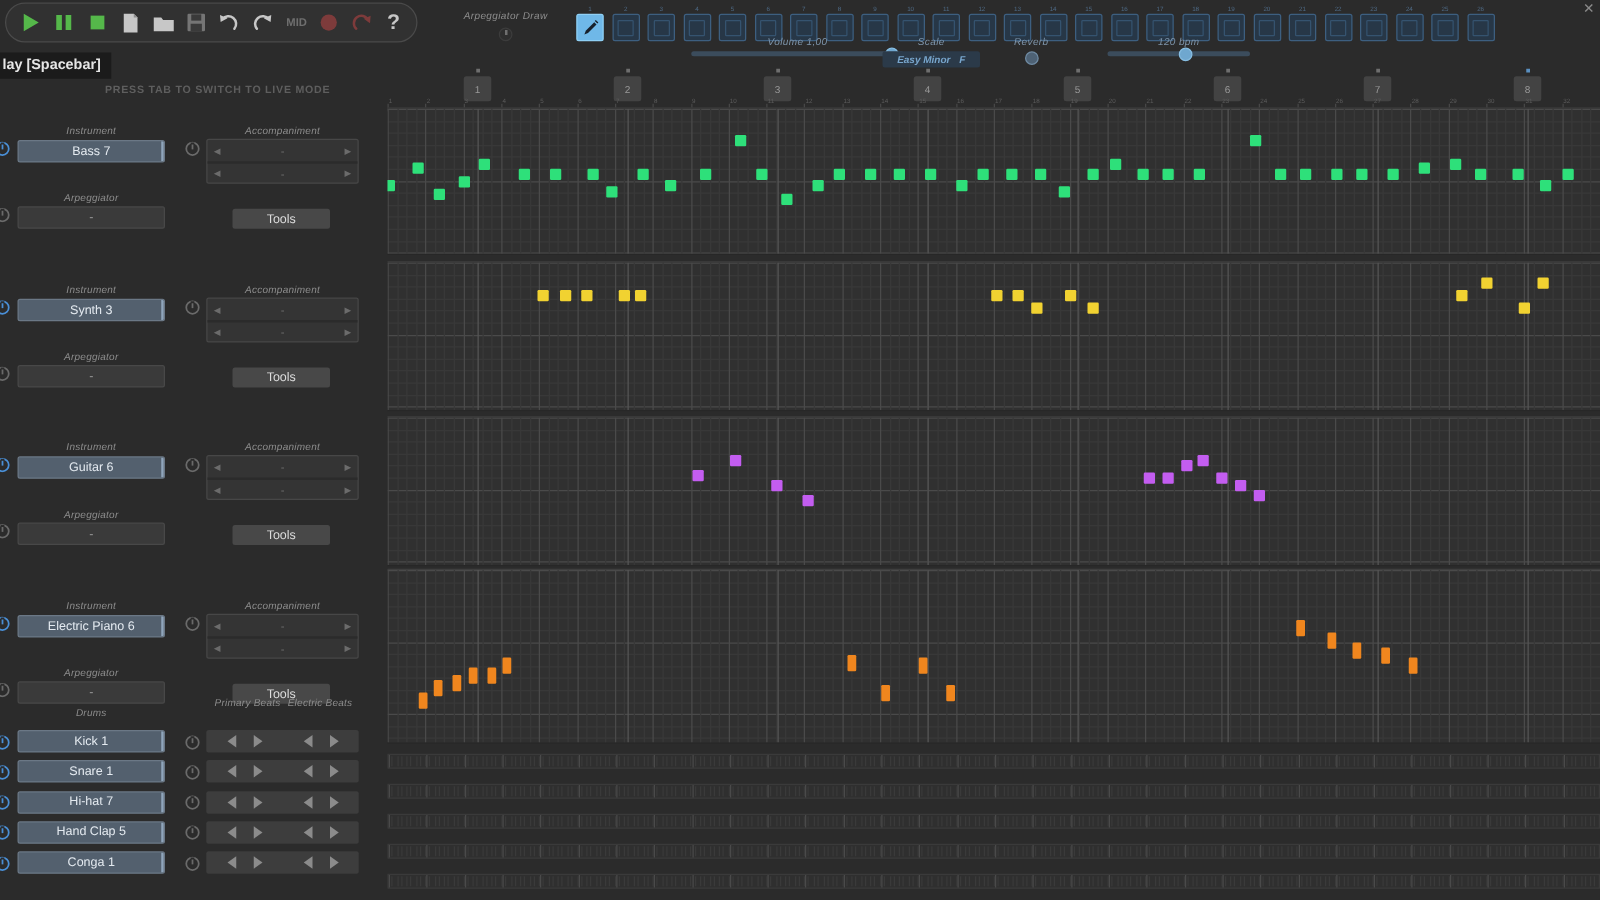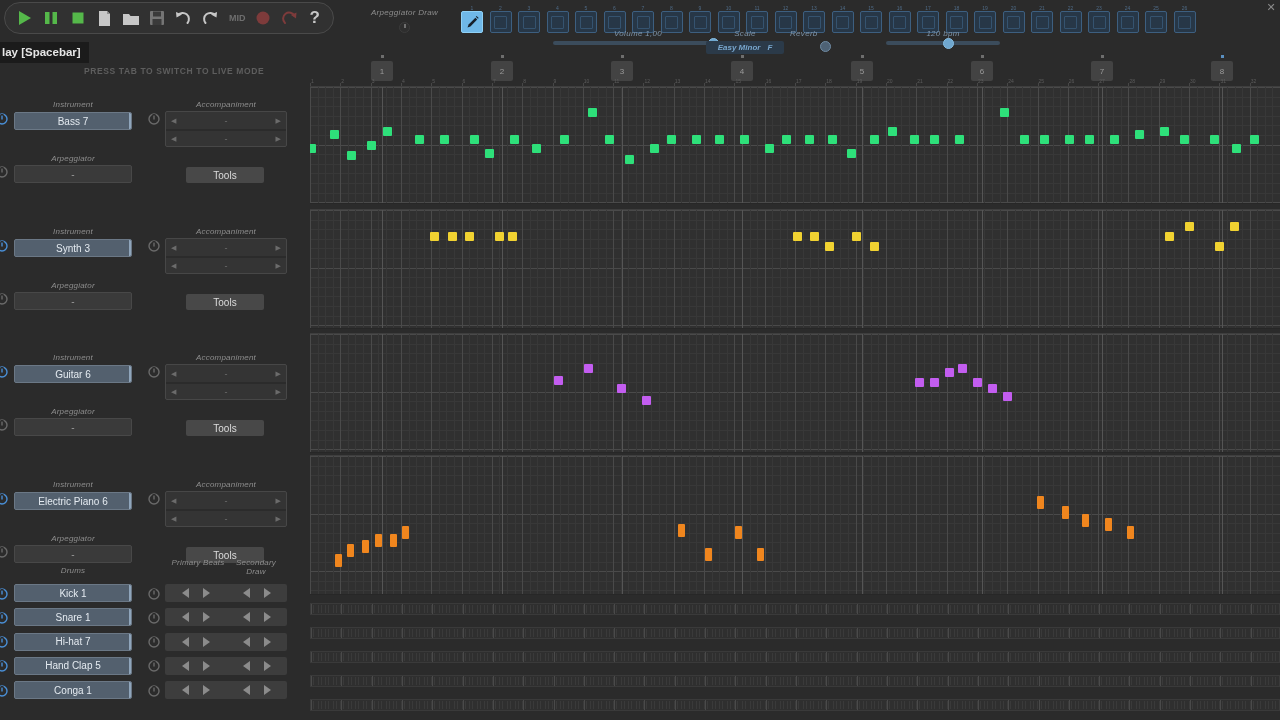--- a/index.html
+++ b/index.html
@@ -65,21 +65,21 @@
   }
   #volume-ctl { left:553px; top:29px; width:170px; }
   #tempo-ctl  { left:886px; top:29px; width:114px; }
 
   .scale-ctl { position:absolute; left:706px; top:29px; width:78px; text-align:center; }
   .scale-box {
     background:#2b3a49; border-radius:2px; height:13px;
     display:flex; align-items:center; justify-content:center; gap:7px;
     font-size:8px; font-style:italic; color:#78a6cd; font-weight:bold;
   }
-  .reverb-ctl { position:absolute; left:790px; top:29px; width:70px; text-align:left; }
+  .reverb-ctl { position:absolute; left:790px; top:29px; width:70px; text-align:center; }
   .rev-knob {
     width:11px; height:11px; border-radius:50%; margin:2px auto 0;
     background:#4e6275; border:1px solid #6f8ba3;
   }
 
   
   #brand { position:absolute; right:4px; top:1px; text-align:center; }
   .dragon {
     width:40px; height:40px; border-radius:50%; background:#b9b9b9;
     margin:0 auto; display:flex; align-items:center; justify-content:center;
@@ -617,21 +617,21 @@
             <span class="arrow">◀</span>
             <span>-</span>
             <span class="arrow">▶</span>
           </div>
         </div>
         <div class="tools-btn" style="top: 79px;">Tools</div>
       </div>
       <div class="track-block" style="top: 470px; height: 26px;">
         <div class="col-title" style="left: 14px; top: 8px; width: 118px;">Drums</div>
         <div class="col-title" style="left: 170px; top: 0px; width: 56px;">Primary Beats</div>
-        <div class="col-title" style="left: 226px; top: 0px; width: 60px;">Secondary Draw</div>
+        <div class="col-title" style="left: 226px; top: 0px; width: 60px;">Electric Beats</div>
       </div>
       <div class="drum-row" style="top: 496px;">
         <div class="pwr" style="left: -5px; top: 3px;">
           <svg width="12" height="12" viewBox="0 0 12 12">
             <circle cx="6" cy="6" r="5" fill="none" stroke="#4a8fd6" stroke-width="1.4"></circle>
             <rect x="5.3" y="1.5" width="1.4" height="5" fill="#4a8fd6"></rect>
             <rect x="4.5" y="1" width="3" height="1.6" fill="#2b2b2b"></rect>
           </svg>
         </div>
         <div class="drum-field" style="top: 0px;">Kick 1</div>

